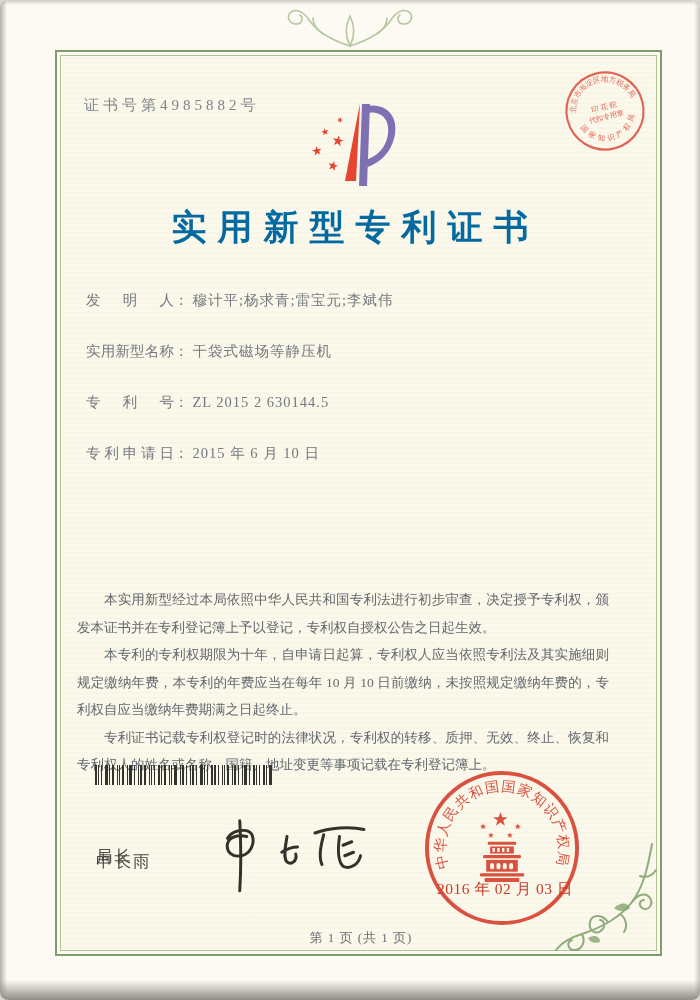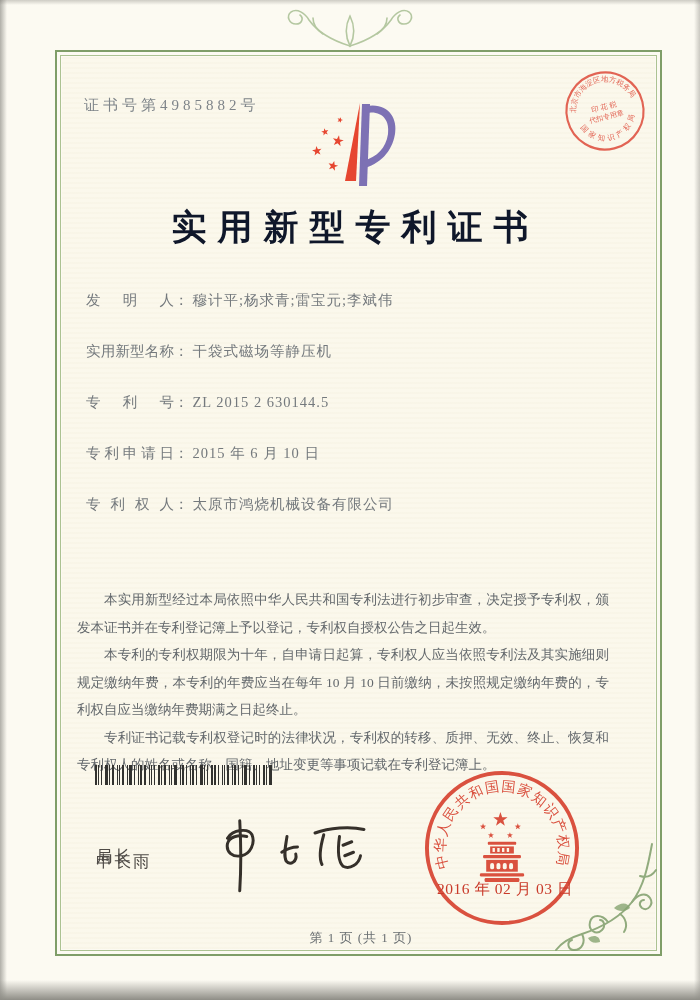--- a/index.html
+++ b/index.html
@@ -1,30 +1,30 @@
 <!DOCTYPE html>
 <html><head>
 <meta charset="utf-8">
 <style>
   html,body{margin:0;padding:0;}
   body{font-family:"Liberation Serif","DejaVu Serif",serif;background:#d8d6cf;}
-  .scan{position:relative;width:700px;height:1000px;background:#fcfaf2;overflow:hidden;}
+  .scan{position:relative;width:700px;height:1000px;background:#fcfaf2;overflow:hidden;border-radius:8px;}
   .page{position:absolute;inset:0;background:#fcfaf2;}
   
   .frame{position:absolute;left:55px;top:50px;right:38px;bottom:44px;border:2px solid #7f9d68;}
   .frame-inner{position:absolute;inset:3px;border:1px solid #acc292;}
   .inner-paper{position:absolute;left:62px;top:57px;right:45px;bottom:51px;
     background:repeating-linear-gradient(0deg, rgba(205,195,150,0.05) 0 2px, transparent 2px 5px),#fbf8ec;}
   
   .cert-no{position:absolute;left:84px;top:96px;font-size:15px;letter-spacing:4px;color:#7e8489;}
   
   .logo{position:absolute;left:292px;top:100px;}
   
   .title{position:absolute;left:0;right:0;top:204px;text-align:center;font-size:35px;font-weight:600;
-    letter-spacing:11px;color:#0f172a;text-indent:11px;}
+    letter-spacing:11px;color:#0369a1;text-indent:11px;}
   
   .fields{position:absolute;left:86px;top:291px;width:520px;}
   .field{height:22px;margin-bottom:29px;font-size:14.5px;color:#74797d;white-space:nowrap;}
   .flabel{display:inline-block;width:88px;text-align:justify;text-align-last:justify;vertical-align:top;}
   .fcolon{display:inline-block;margin-right:4px;}
   .fvalue{letter-spacing:1px;}
   
   .body-text{position:absolute;left:77px;top:586px;width:532px;font-size:13.5px;line-height:27.5px;
     color:#63686c;text-align:justify;}
   .body-text p{margin:0;text-indent:2em;}
@@ -116,23 +116,20 @@
         <span class="flabel">发明人</span><span class="fcolon">：</span><span class="fvalue">穆计平;杨求青;雷宝元;李斌伟</span>
       </div>
       <div class="field">
         <span class="flabel">实用新型名称</span><span class="fcolon">：</span><span class="fvalue">干袋式磁场等静压机</span>
       </div>
       <div class="field">
         <span class="flabel">专利号</span><span class="fcolon">：</span><span class="fvalue">ZL 2015 2 630144.5</span>
       </div>
       <div class="field">
         <span class="flabel">专利申请日</span><span class="fcolon">：</span><span class="fvalue">2015 年 6 月 10 日</span>
-      </div>
-      <div class="field">
-        <span class="flabel">专利权人</span><span class="fcolon">：</span><span class="fvalue">太原市鸿烧机械设备有限公司</span>
       </div>
     </div>
 
     <div class="body-text">
       <p>本实用新型经过本局依照中华人民共和国专利法进行初步审查，决定授予专利权，颁发本证书并在专利登记簿上予以登记，专利权自授权公告之日起生效。</p>
       <p>本专利的专利权期限为十年，自申请日起算，专利权人应当依照专利法及其实施细则规定缴纳年费，本专利的年费应当在每年 10 月 10 日前缴纳，未按照规定缴纳年费的，专利权自应当缴纳年费期满之日起终止。</p>
       <p>专利证书记载专利权登记时的法律状况，专利权的转移、质押、无效、终止、恢复和专利权人的姓名或名称、国籍、地址变更等事项记载在专利登记簿上。</p>
     </div>
 
     <svg id="barcode" class="barcode" width="178" height="22" viewBox="0 0 178 22">

